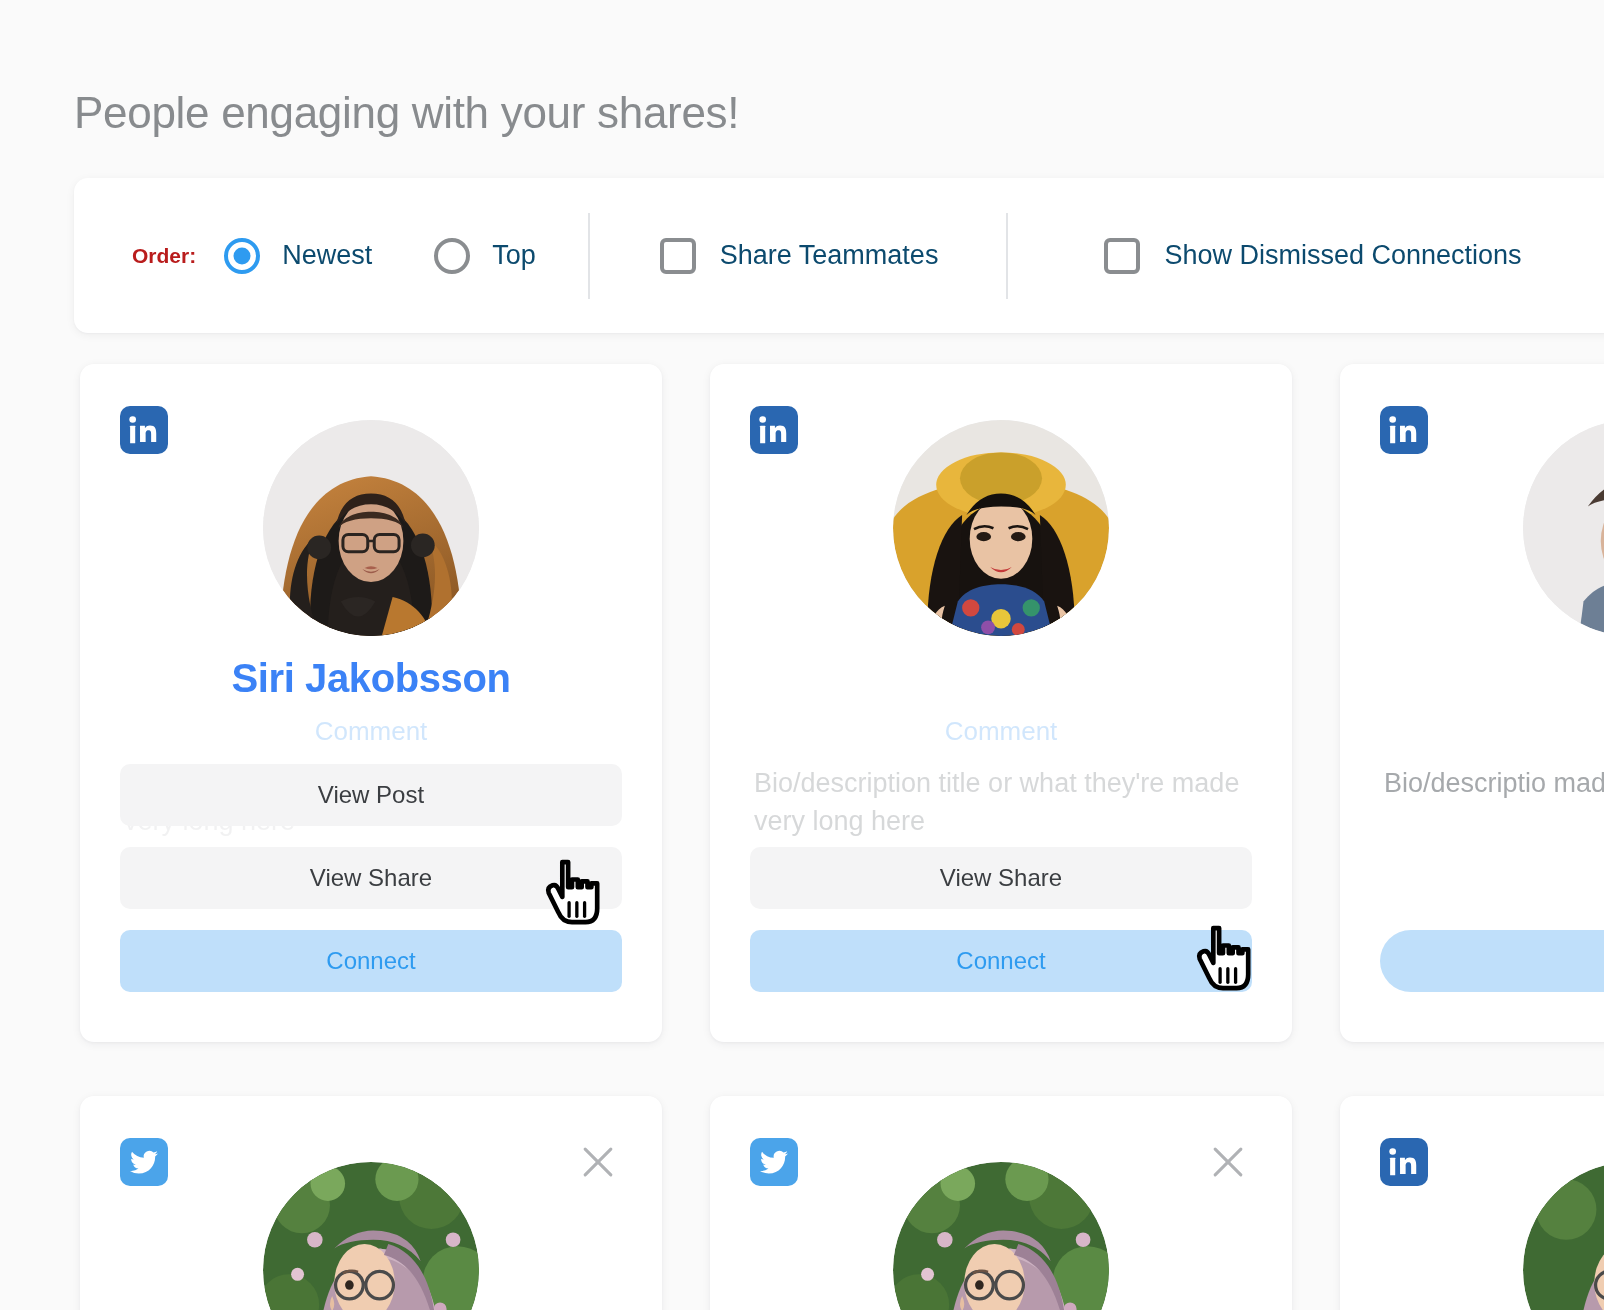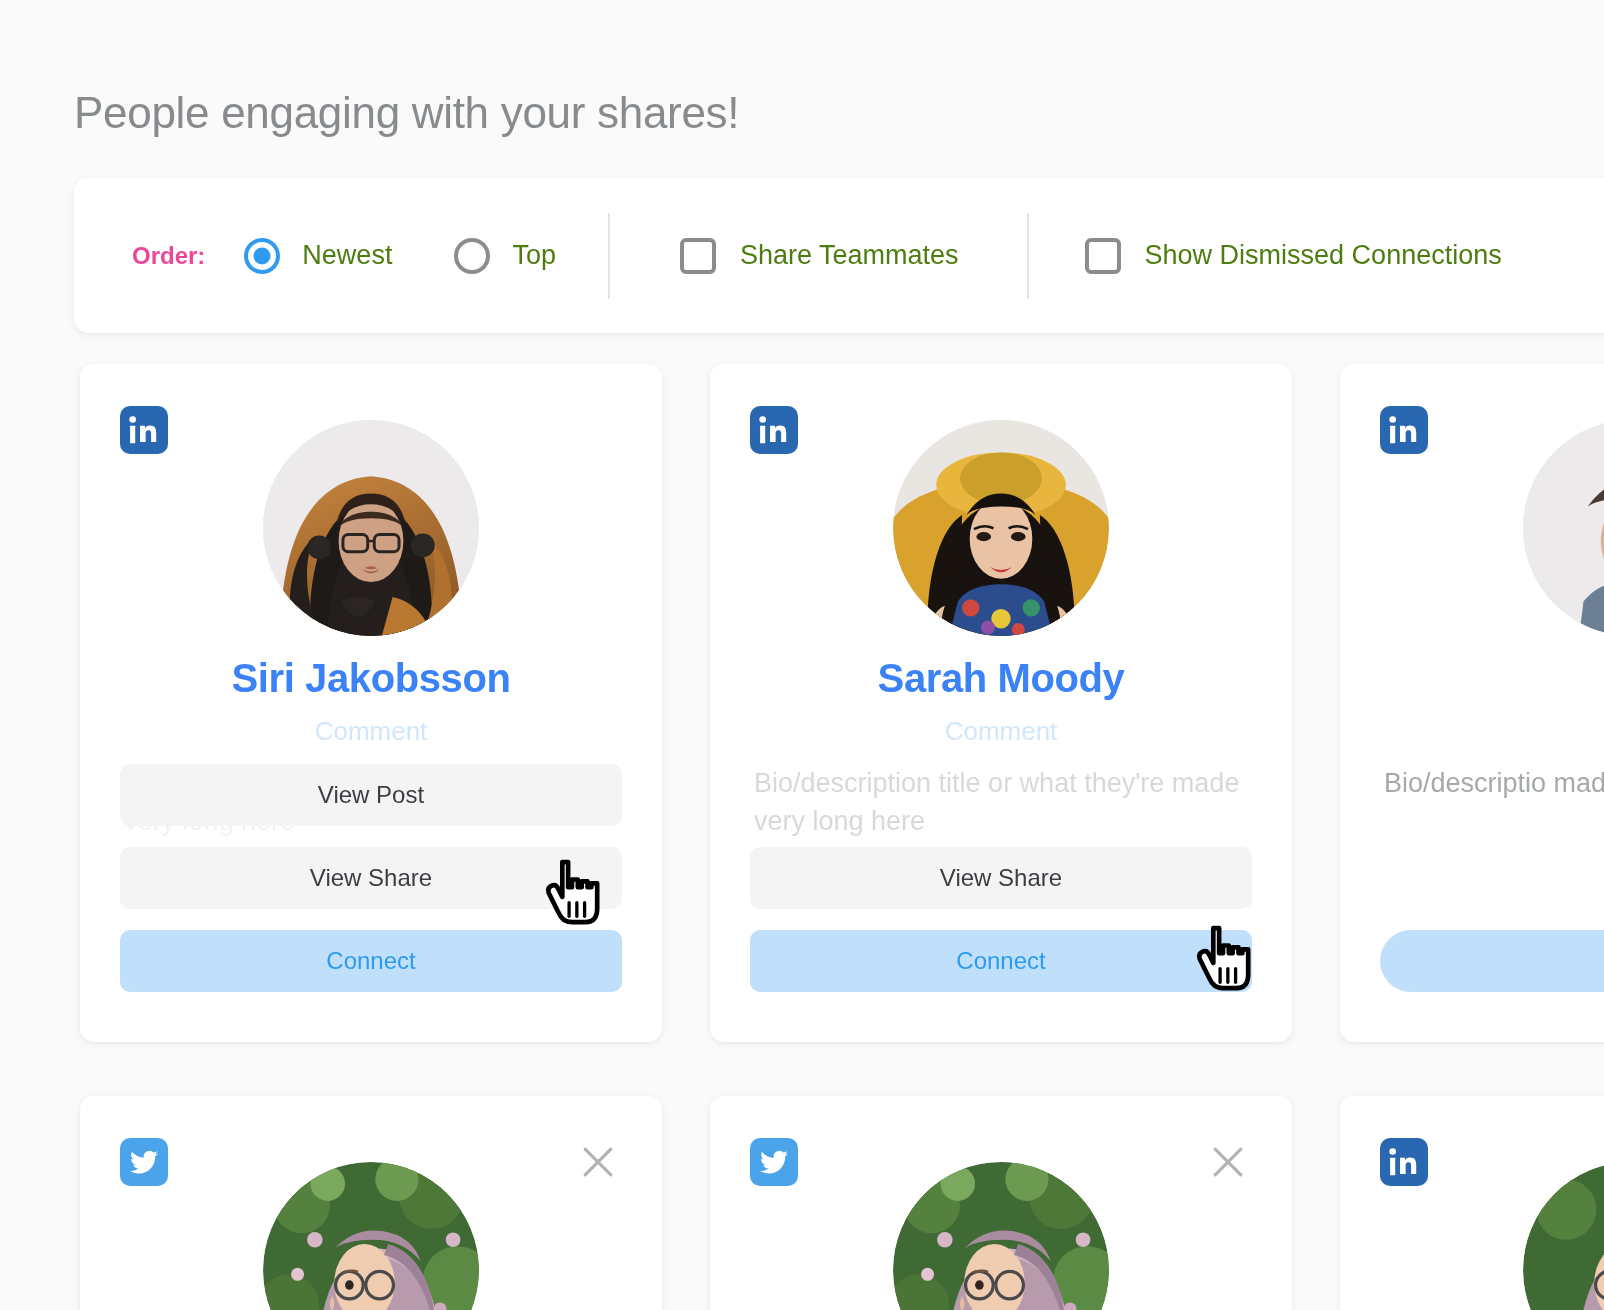--- a/index.html
+++ b/index.html
@@ -45,34 +45,34 @@
     display: flex;
     align-items: center;
   }
   .filter-group {
     display: flex;
     align-items: center;
     height: 100%;
   }
   .filter-group.order { padding-left: 58px; padding-right: 52px; }
   .filter-group.hide-tm { padding-left: 70px; padding-right: 68px; }
-  .filter-group.show-dc { padding-left: 56px; align-items: center; }
+  .filter-group.show-dc { padding-left: 96px; align-items: center; }
 
   .divider {
     width: 2px;
     height: 86px;
     background: #e2e4e7;
     flex: 0 0 auto;
   }
 
   .order-label {
-    font-size: 24px;
+    font-size: 21px;
     font-weight: 700;
-    color: #ec4899;
-    margin-right: 39px;
+    color: #b91c1c;
+    margin-right: 28px;
     white-space: nowrap;
   }
 
   .radio-opt, .check-opt {
     display: flex;
     align-items: center;
     white-space: nowrap;
   }
   .radio-opt { margin-right: 62px; }
   .radio-opt:last-child { margin-right: 0; }
@@ -93,21 +93,21 @@
     content: "";
     position: absolute;
     left: 50%; top: 50%;
     transform: translate(-50%,-50%);
     width: 17px; height: 17px;
     border-radius: 50%;
     background: #2e9bf0;
   }
   .radio-label, .check-label {
     font-size: 27px;
-    color: #4d7c0f;
+    color: #0c4a6e;
     font-weight: 400;
   }
 
   .checkbox {
     width: 36px; height: 36px;
     border: 4px solid #8a8d90;
     border-radius: 6px;
     background: #fff;
     flex: 0 0 auto;
     margin-right: 24px;
@@ -359,21 +359,20 @@
           <circle cx="50" cy="92" r="4.5" fill="#e8c63a"></circle>
           <circle cx="64" cy="87" r="4" fill="#35936b"></circle>
           <circle cx="44" cy="96" r="3.2" fill="#8e4fa8"></circle>
           <circle cx="58" cy="97" r="3" fill="#d1483f"></circle>
           <path d="M24 86 C22 92 22 96 24 100 L18 100 C17 94 19 88 24 86Z" fill="#e9c3a4"></path>
           <path d="M76 86 C78 92 78 96 76 100 L82 100 C83 94 81 88 76 86Z" fill="#e9c3a4"></path>
         </g>
       </svg>
     </div>
 
-    <div class="person-name">Sarah Moody</div>
     <div class="engagement fade-25">Comment</div>
     <div class="bio fade-45">Bio/description title or what they're made very long here</div>
 
     <button class="btn neutral" style="top:483px">View Share</button>
     <button class="btn primary" style="top:566px">Connect</button>
   </div>
 
   <div class="card card-r1 col3">
     <div class="social linkedin">
       <svg width="34" height="34" viewBox="0 0 24 24" fill="#ffffff" aria-hidden="true">

